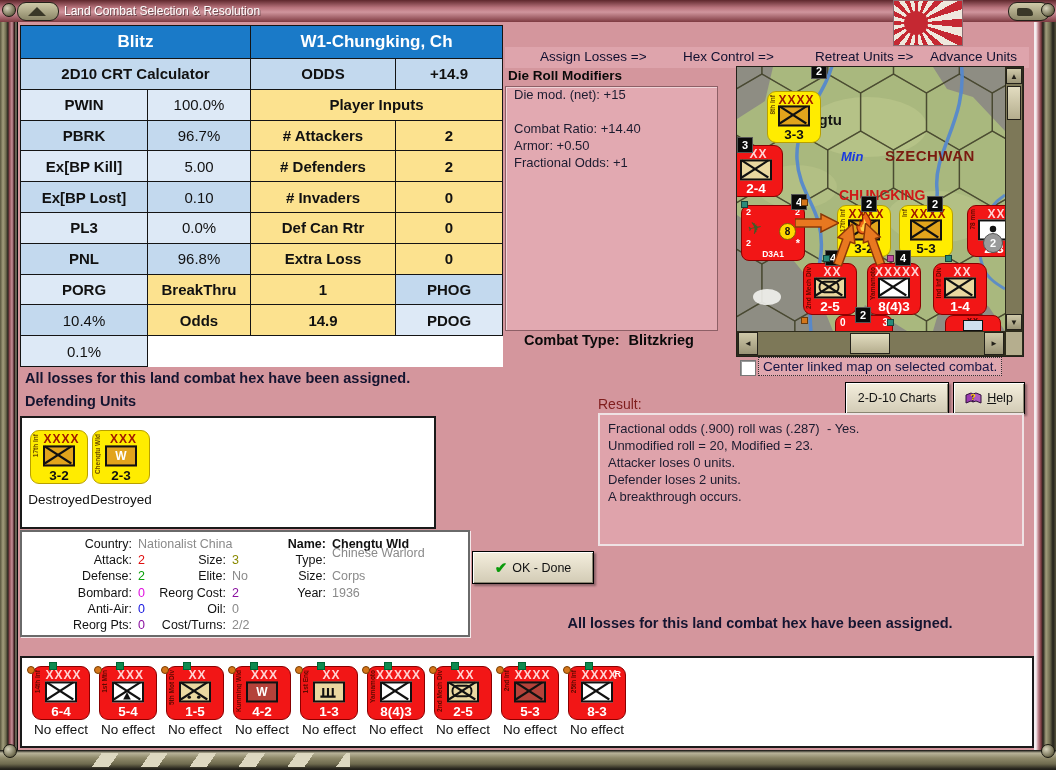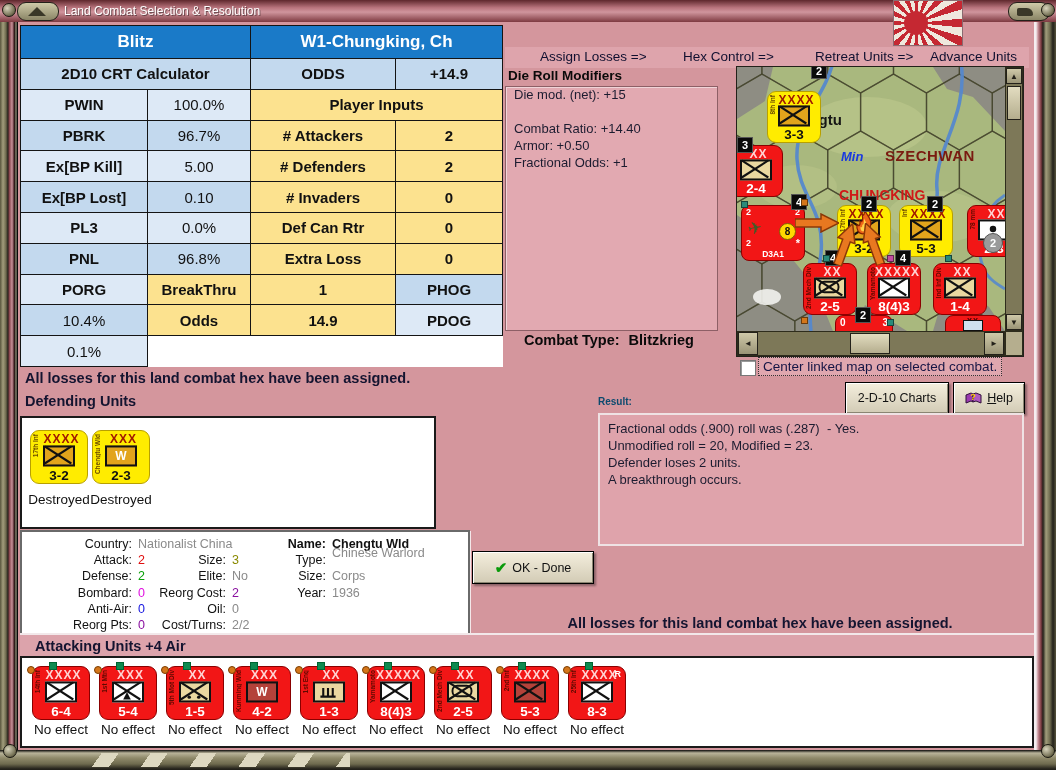--- a/index.html
+++ b/index.html
@@ -81,21 +81,21 @@
 #actions{position:absolute;left:505px;top:47px;width:524px;height:21px;background:#dea4ac}
 .action-item{position:absolute;top:2px;font-size:13.5px;color:#101030;white-space:nowrap}
 #dm-title{position:absolute;left:508px;top:68px;font-size:13.5px;font-weight:bold;color:#0a0a0a}
 #dm-box{position:absolute;left:505px;top:86px;width:211px;height:243px;background:#e2a9b1;border:1px solid #8d5f66;box-shadow:inset 1px 1px 0 #f0d4d8}
 #dm-box .ln,#res-box .ln{height:17px;font-size:13px;color:#1c1c30;white-space:pre;padding-left:8px}
 #dm-box{}
 #combat-type{position:absolute;left:524px;top:332px;font-size:14.5px;font-weight:bold;color:#0a0a0a}
 #combat-type .cv{margin-left:9px}
 #centerchk{position:absolute;left:740px;top:360px;width:14px;height:14px;background:#fff;border:1px solid #777;box-shadow:inset 1px 1px 0 #999}
 #centerlbl{position:absolute;left:758px;top:357px;font-size:13.5px;color:#151545;border:1px dotted #333;padding:1px 4px;background:#e0a7af;white-space:nowrap}
-#res-title{position:absolute;left:598px;top:396px;font-size:10px;font-weight:bold;color:#0c4a6e}
+#res-title{position:absolute;left:598px;top:396px;font-size:14px;font-weight:normal;color:#7f1d1d}
 #res-box{position:absolute;left:598px;top:413px;width:426px;height:133px;background:#dfa3ab;border:2px solid #efe2e4;padding-top:6px;box-sizing:border-box}
 #msg-bottom{position:absolute;left:545px;top:615px;width:430px;text-align:center;font-size:14.5px;font-weight:bold;color:#141430}
 
 
 #atk-strip{position:absolute;left:20px;top:633px;width:1014px;height:23px;background:#dca3ab;border-top:2px solid #f2e8ea}
 #atk-title{position:absolute;left:15px;top:3px;font-size:14.5px;font-weight:bold;color:#141430}
 #atk-box{position:absolute;left:20px;top:656px;width:1014px;height:92px;background:#fff;border:2px solid #1a1a1a;box-sizing:border-box}
 
 
 #map{position:absolute;left:736px;top:66px;width:286px;height:289px;border:1px solid #23211a;background:#a9b87e;overflow:hidden;box-sizing:content-box}
@@ -439,20 +439,21 @@
           <path d="M1,12 L6,10 L8,11 L8,3 L6,2 L1,4 Z" fill="#9a3ab0" stroke="#30103a"></path>
           <path d="M16,12 L11,10 L8,11 L8,3 L11,2 L16,4 Z" fill="#b05ac0" stroke="#30103a"></path>
         </svg><span class="bookq">?</span></span>
     <span class="hl">Help</span>
   </div>
 
   <div id="res-title">Result:</div>
   <div id="res-box">
       <div class="ln">Fractional odds (.900) roll was (.287)  - Yes.</div>
       <div class="ln">Unmodified roll = 20, Modified = 23.</div>
+      <div class="ln">Attacker loses 0 units.</div>
       <div class="ln">Defender loses 2 units.</div>
       <div class="ln">A breakthrough occurs.</div>
     </div>
 
   <div id="msg-top">All losses for this land combat hex have been assigned.</div>
   <div id="def-title">Defending Units</div>
   <div id="def-box">
       <div class="counter c-yellow" style="left: 8px; top: 12px;">
         <span class="side">17th Inf</span>
         <span class="ech">XXXX</span>
@@ -507,23 +508,20 @@
       <span class="info-lbl" style="left: 236px; top: 53.6px; width: 68px;">Year:</span>
       <span class="info-val ic-gray" style="left: 310px; top: 53.6px;">1936</span>
     </div>
 
   <div class="btn" id="btn-ok">
     <span class="chk">✔</span>
     <span>OK - Done</span>
   </div>
   <div id="msg-bottom">All losses for this land combat hex have been assigned.</div>
 
-  <div id="atk-strip">
-    <span id="atk-title">Attacking Units +4 Air</span>
-  </div>
   <div id="atk-box">
       <div class="counter c-red" style="left: 10px; top: 8px;">
         <span class="side">14th Inf</span>
         <span class="ech">XXXX</span>
         <div class="sym f-white">
           <svg class="symsvg" viewBox="0 0 30 20">
             <line x1="1" y1="1" x2="29" y2="19"></line>
             <line x1="1" y1="19" x2="29" y2="1"></line>
           </svg>
         </div>

